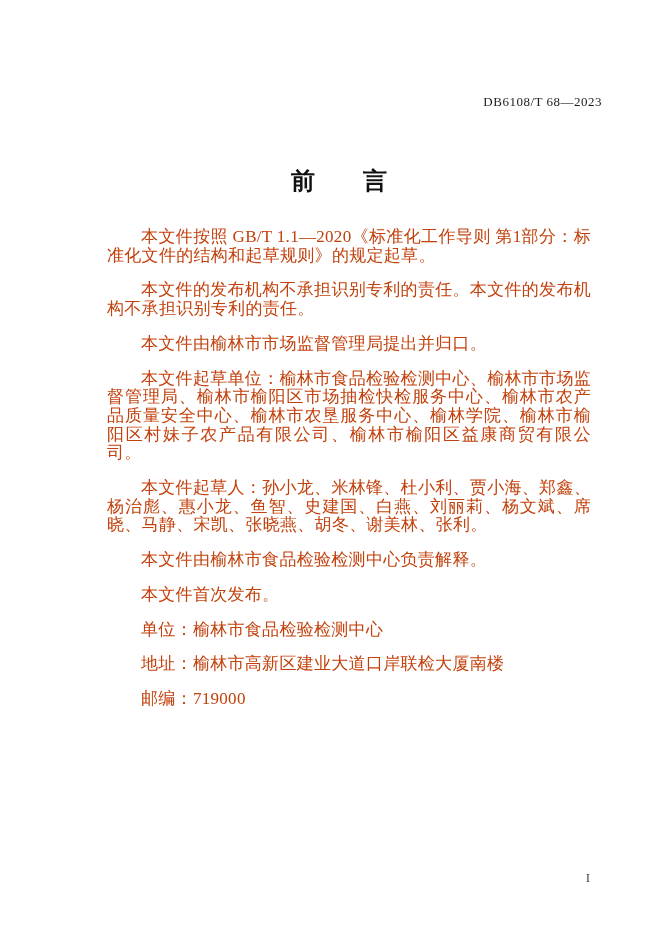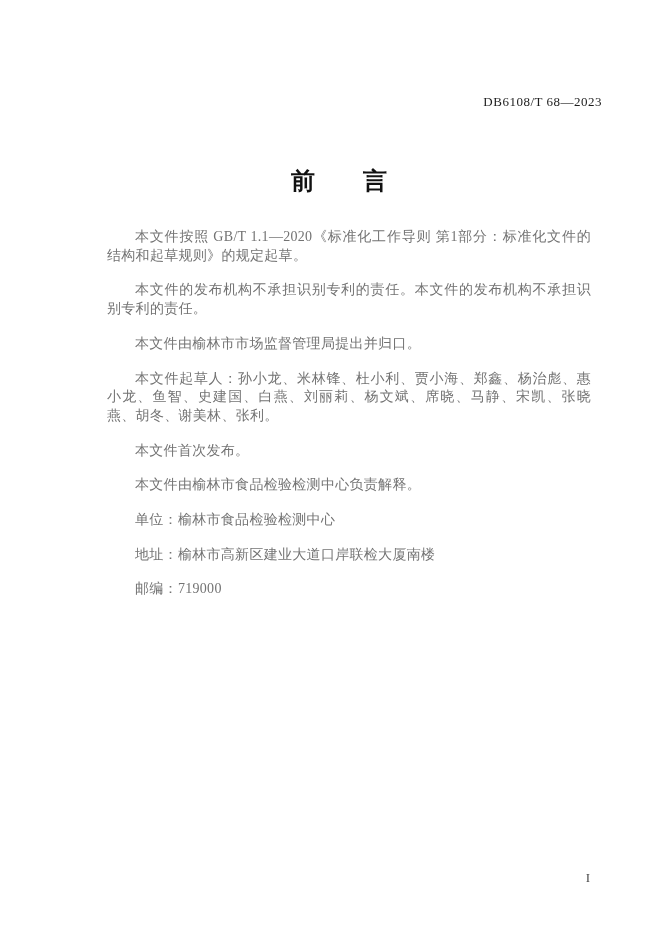--- a/index.html
+++ b/index.html
@@ -36,26 +36,26 @@
     gap: 32px;
     font-size: 24px;
     font-weight: bold;
     color: #111111;
   }
   .content {
     position: absolute;
     top: 204px;
     left: 83px;
     width: 516px;
-    font-size: 14px;
+    font-size: 17px;
     line-height: 18.7px;
     text-align: justify;
     text-justify: inter-ideograph;
     letter-spacing: 0.3px;
-    color: #737373;
+    color: #c2410c;
     font-family: Liberation Serif, serif;
   }
   .content p {
     text-indent: 2em;
     margin: 0;
   }
   .page-number {
     position: absolute;
     top: 854px;
     right: 72px;
@@ -72,23 +72,24 @@
 
   <div class="doc-title">
     <span>前</span>
     <span>言</span>
   </div>
 
   <div class="content">
     <p>本文件按照 GB/T 1.1—2020《标准化工作导则 第1部分：标准化文件的结构和起草规则》的规定起草。</p>
     <p>本文件的发布机构不承担识别专利的责任。本文件的发布机构不承担识别专利的责任。</p>
     <p>本文件由榆林市市场监督管理局提出并归口。</p>
+    <p>本文件起草单位：榆林市食品检验检测中心、榆林市市场监督管理局、榆林市榆阳区市场抽检快检服务中心、榆林市农产品质量安全中心、榆林市农垦服务中心、榆林学院、榆林市榆阳区村妹子农产品有限公司、榆林市榆阳区益康商贸有限公司。</p>
     <p>本文件起草人：孙小龙、米林锋、杜小利、贾小海、郑鑫、杨治彪、惠小龙、鱼智、史建国、白燕、刘丽莉、杨文斌、席晓、马静、宋凯、张晓燕、胡冬、谢美林、张利。</p>
+    <p>本文件由榆林市食品检验检测中心负责解释。</p>
     <p>本文件首次发布。</p>
-    <p>本文件由榆林市食品检验检测中心负责解释。</p>
     <p>单位：榆林市食品检验检测中心</p>
     <p>地址：榆林市高新区建业大道口岸联检大厦南楼</p>
     <p>邮编：719000</p>
   </div>
 
   <div class="page-number">I</div>
 
 </div>
 
 </body></html>

